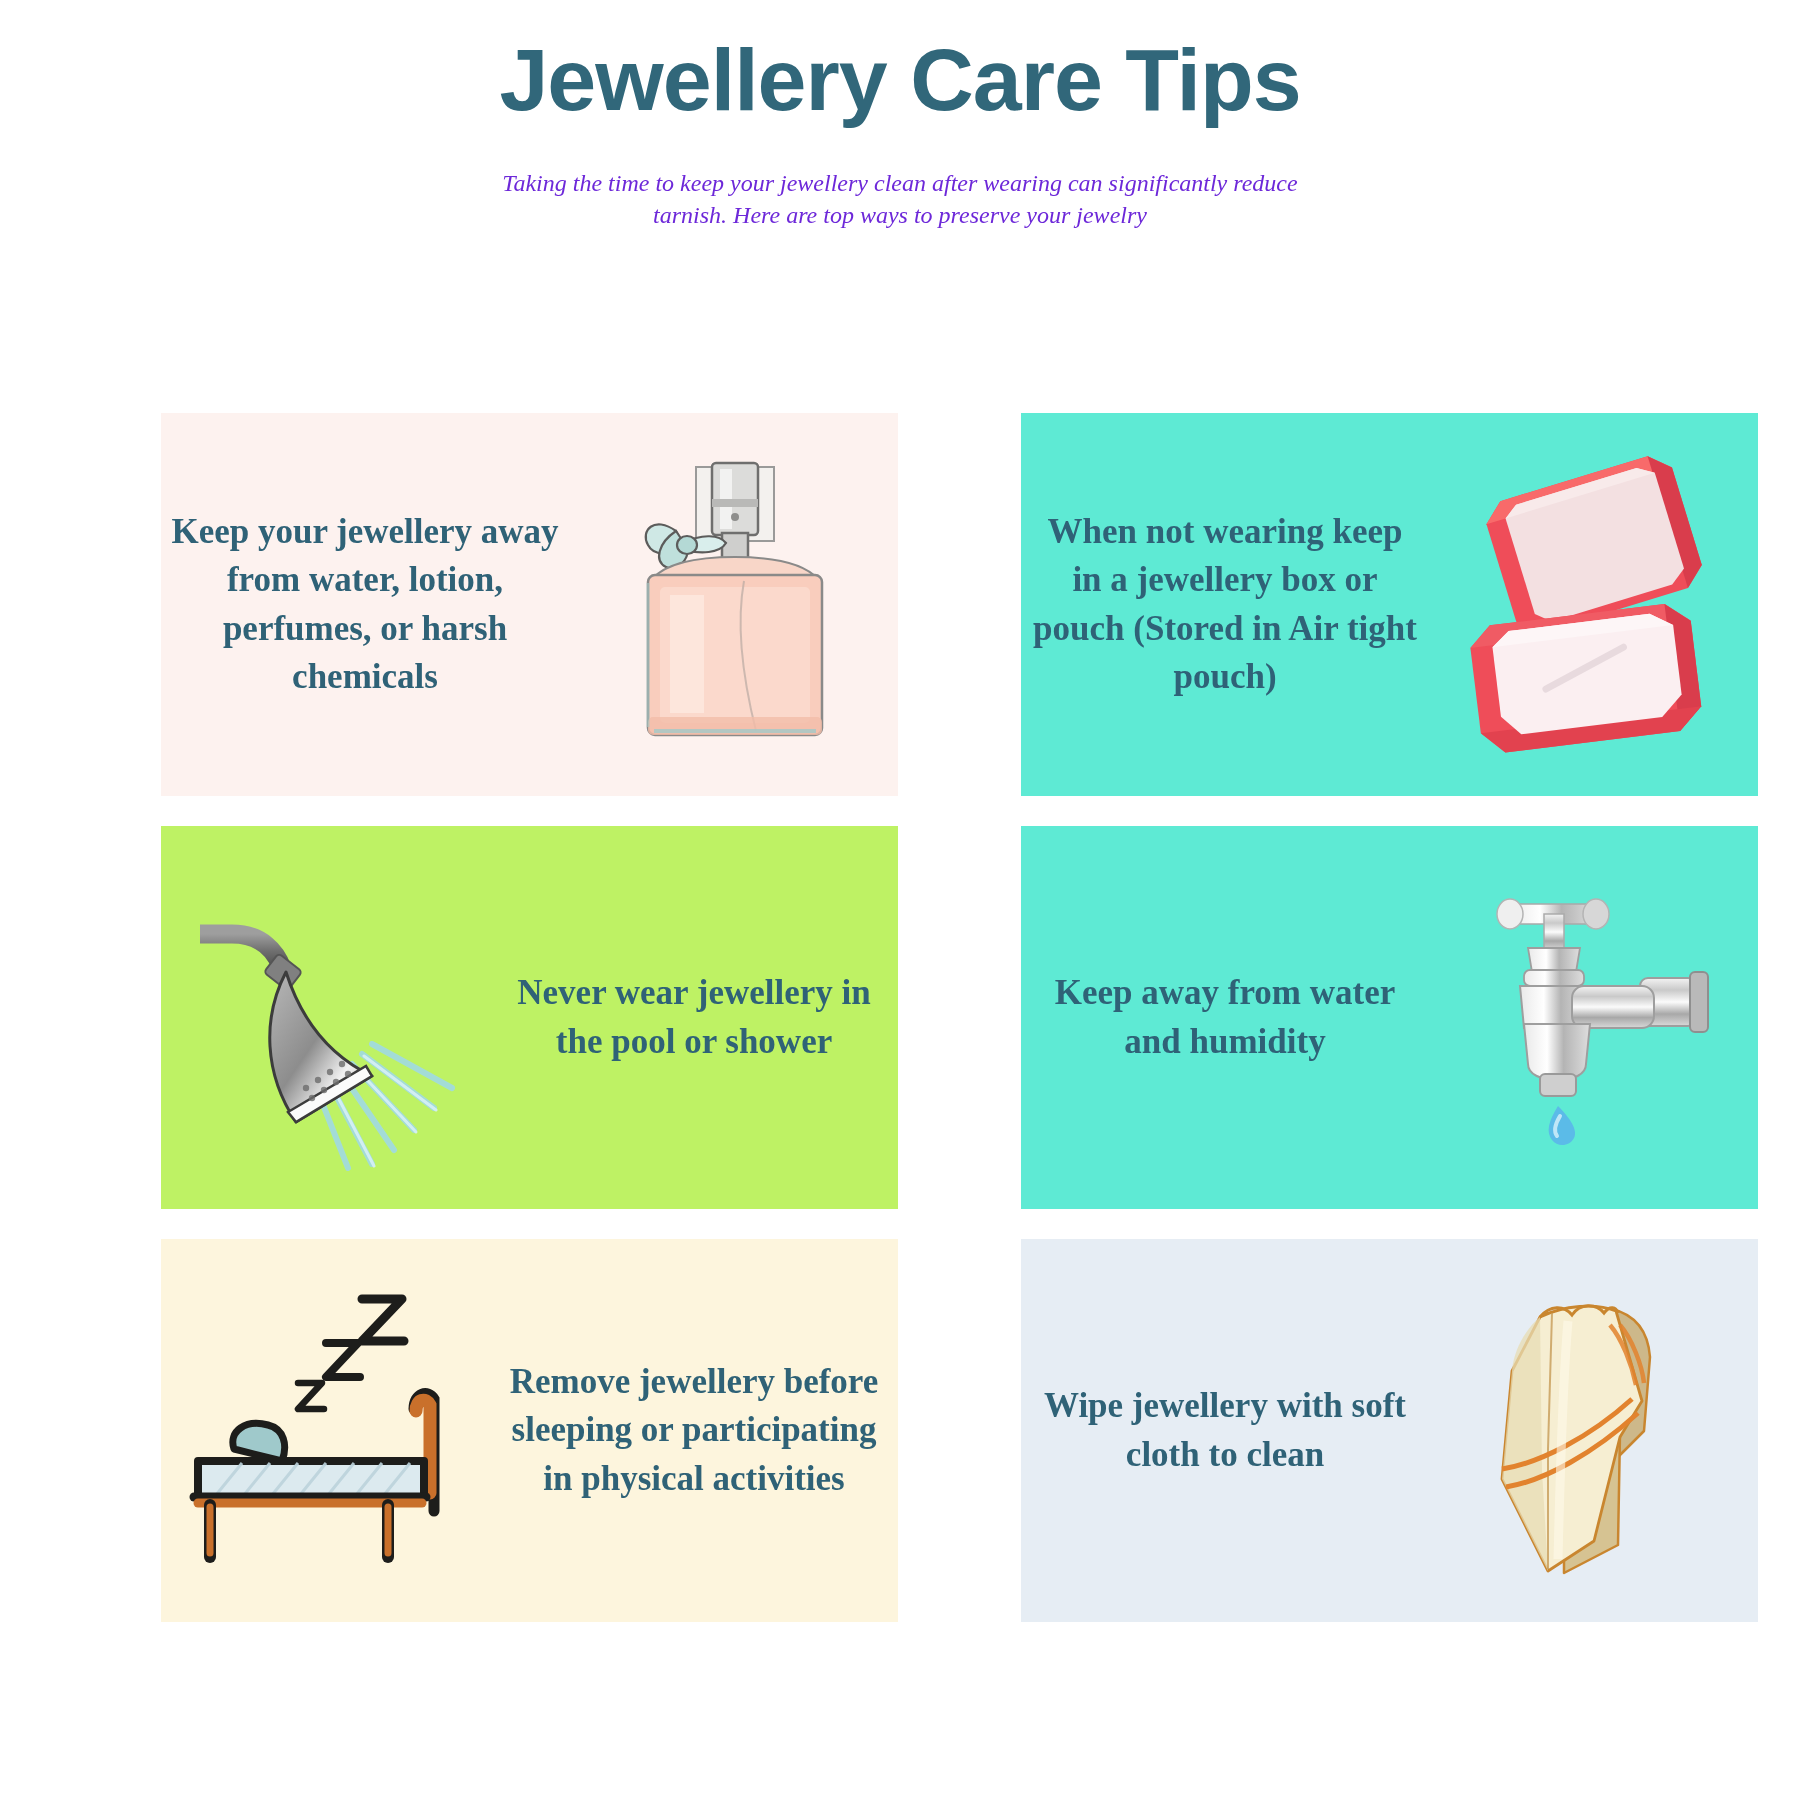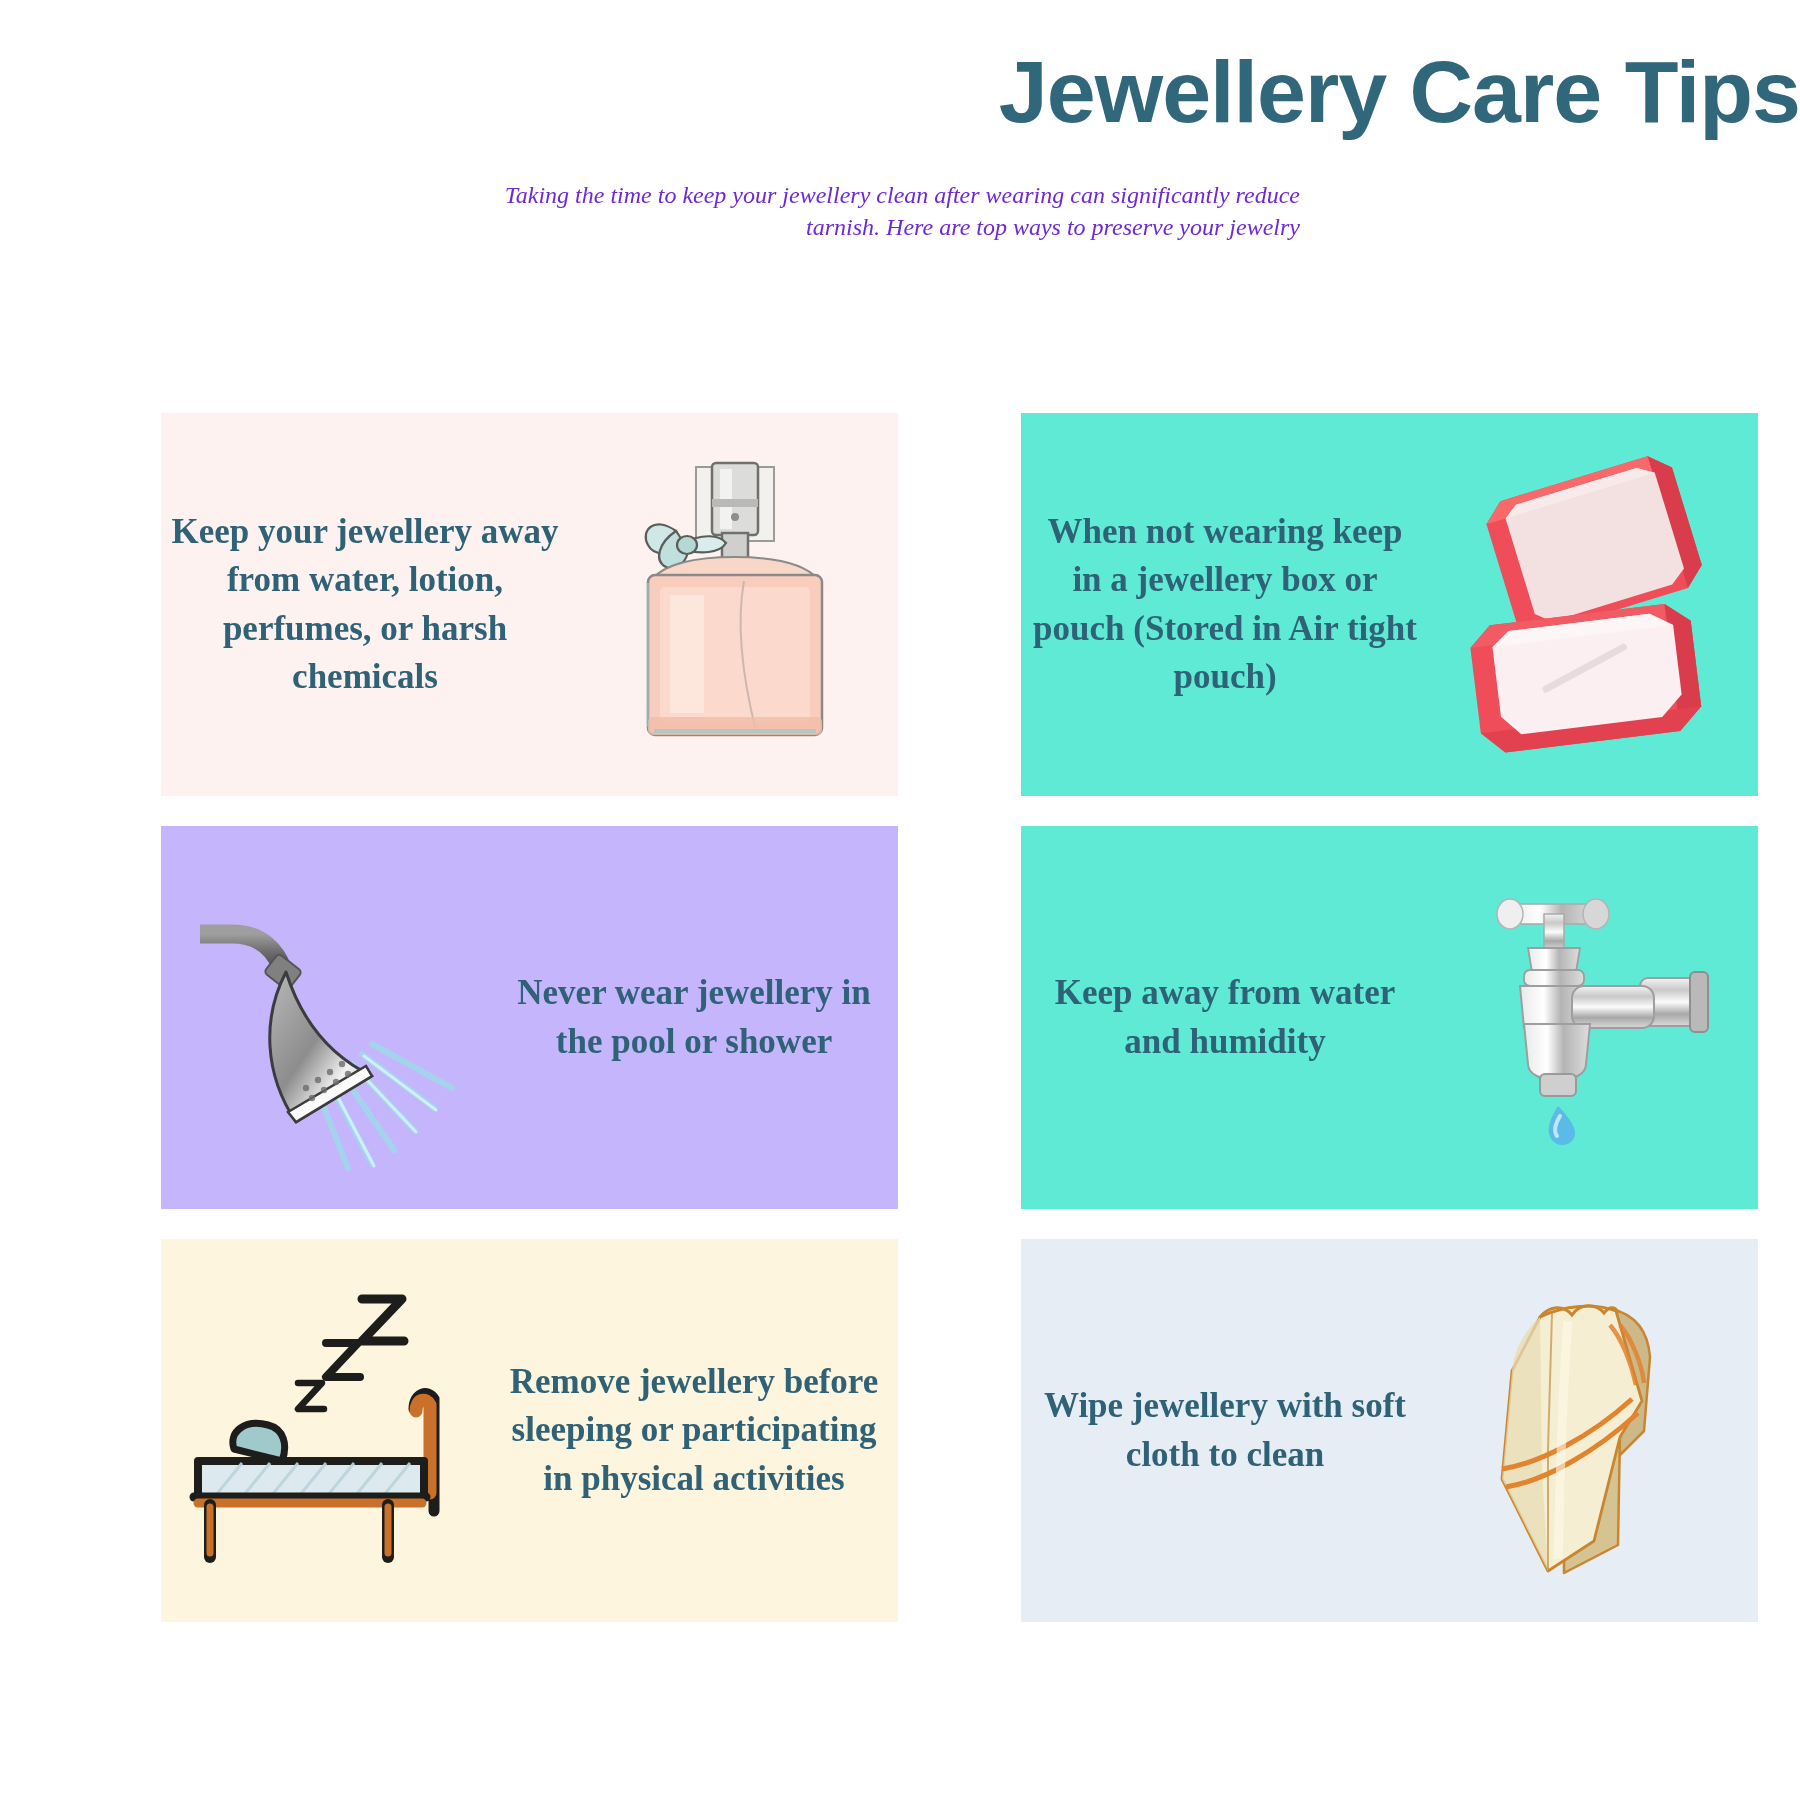--- a/index.html
+++ b/index.html
@@ -19,22 +19,21 @@
     background: #ffffff;
   }
 
   
   .header {
     position: absolute;
     top: 0;
     left: 0;
     width: 1800px;
     padding-top: 34px;
-    text-align: right;
-    margin-top: 12px;
+    text-align: center;
   }
 
   .page-title {
     font-family: "Liberation Sans", sans-serif;
     font-weight: bold;
     font-size: 88px;
     line-height: 1.05;
     letter-spacing: -1px;
     color: #31677a;
   }
@@ -191,21 +190,21 @@
               <path d="M52 180 L70 166 L212 166 L234 180 Z" fill="#fdf6f7"></path>
 
               <path d="M100 228 L182 196" stroke="#e8dade" stroke-width="7" stroke-linecap="round" fill="none"></path>
             </g>
           </svg>
           </span>
         </div>
       </div>
     </div>
 
-    <div class="card reverse" style="background:#c4b5fd">
+    <div class="card reverse" style="background:#bef264">
       <div class="card-text">Never wear jewellery in the pool or shower</div>
       <div class="card-art">
         <div class="art-stage">
           <span>
           <svg class="shower" viewBox="0 0 300 300">
             <defs>
               <linearGradient id="metalA" x1="0" y1="0" x2="1" y2="1">
                 <stop offset="0%" stop-color="#b8b8b8"></stop>
                 <stop offset="45%" stop-color="#8d8d8d"></stop>
                 <stop offset="70%" stop-color="#f2f2f2"></stop>

